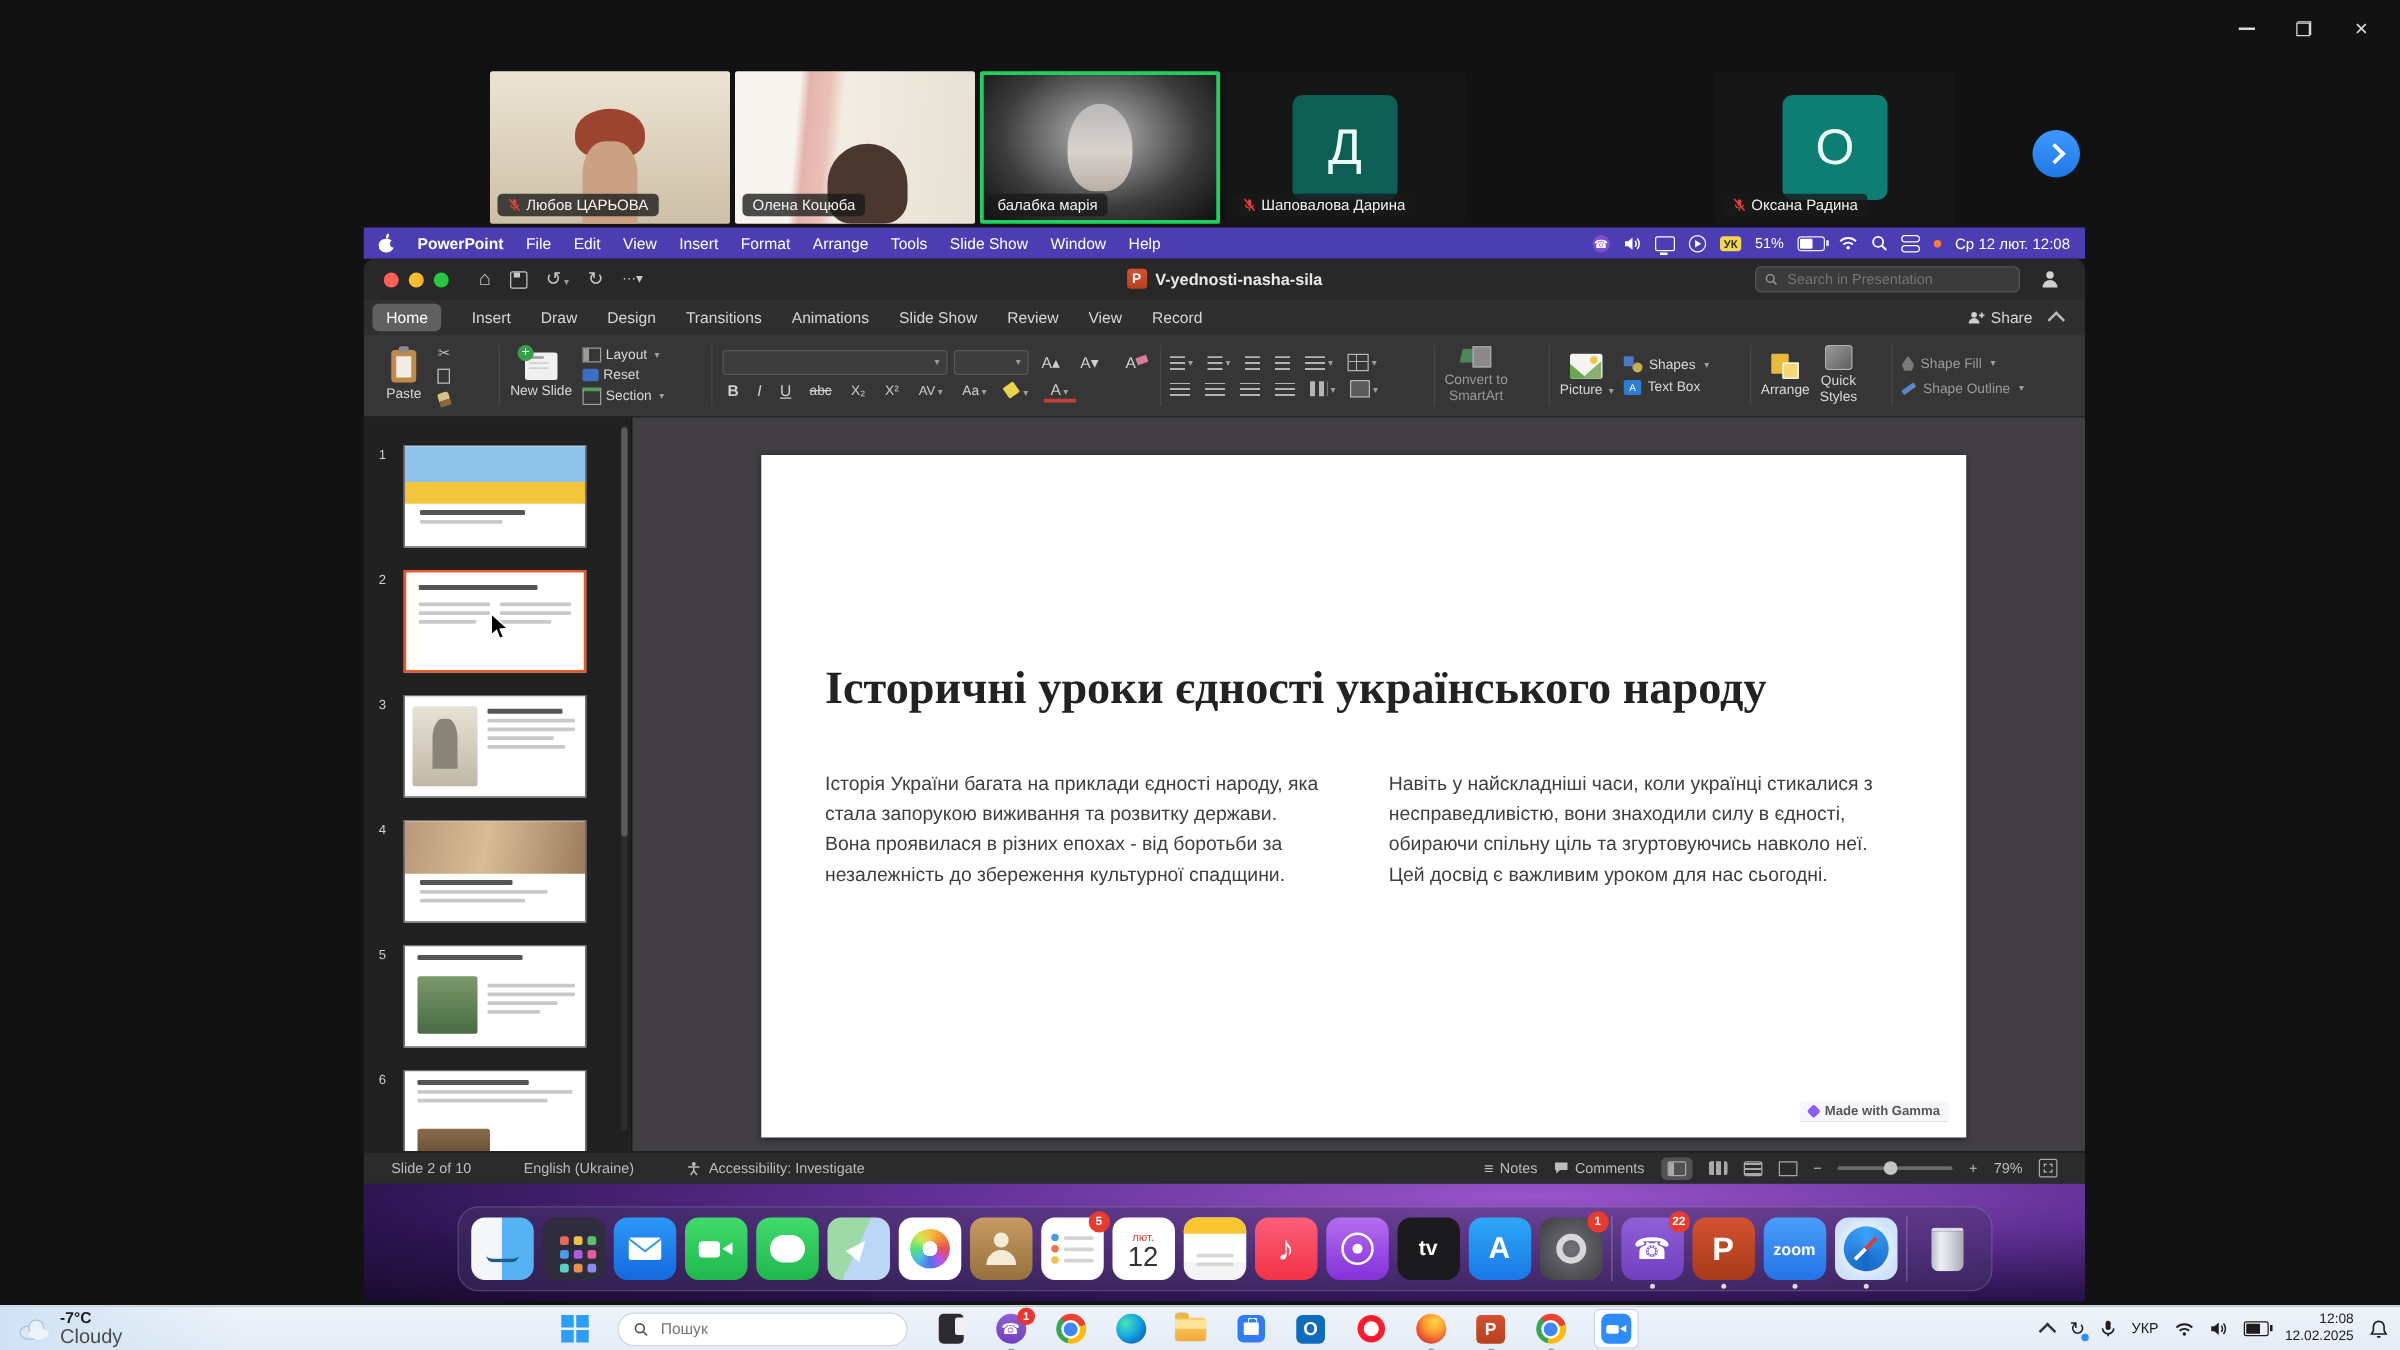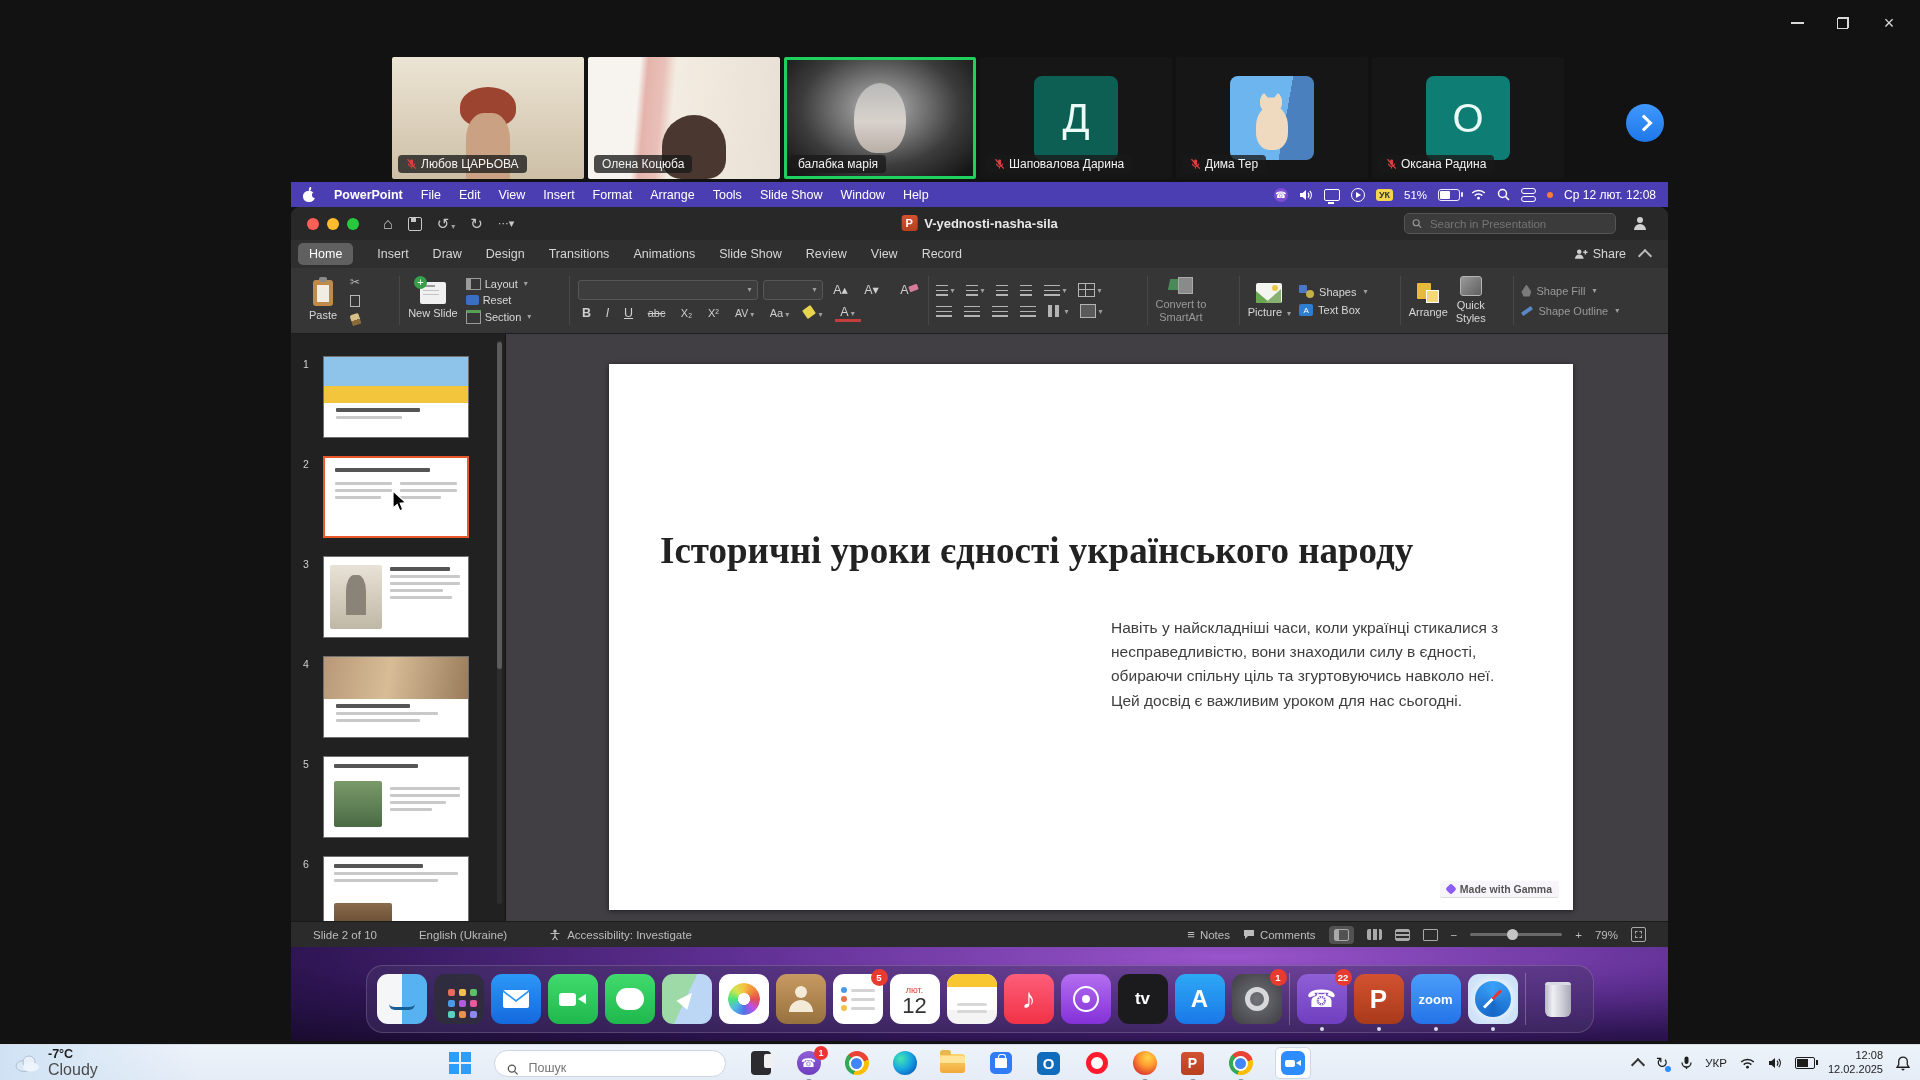--- a/index.html
+++ b/index.html
@@ -98,21 +98,21 @@
   
   .taskbar{position:absolute;left:0;top:1044px;width:1920px;height:36px;background:linear-gradient(#eef3fa,#e4ecf6);
            border-top:1px solid #d4dde8;}
   .weather{position:absolute;left:0;top:0;width:200px;height:100%;display:flex;align-items:center;gap:8px;padding-left:14px;
            background:linear-gradient(90deg,#cfe2f4,rgba(238,243,250,0));box-sizing:border-box;}
   .tb-center{position:absolute;left:446px;top:0;height:100%;display:flex;align-items:center;gap:21px;}
   .ti{position:relative;width:27px;height:27px;display:flex;align-items:center;justify-content:center;flex:none;}
   .ti .dot{position:absolute;left:50%;bottom:-5px;width:5px;height:3px;border-radius:2px;background:#8a97a6;transform:translateX(-50%);}
   .tbadge{position:absolute;top:-4px;right:-6px;min-width:14px;height:14px;border-radius:7px;background:#e33;color:#fff;
           font-size:9px;font-weight:bold;display:flex;align-items:center;justify-content:center;}
-  .searchpill{width:232px;height:27px;border-radius:14px;background:#fff;border:1px solid #ccd6e2;display:flex;align-items:flex-end;
+  .searchpill{width:232px;height:27px;border-radius:14px;background:#fff;border:1px solid #ccd6e2;display:flex;align-items:center;
               gap:8px;padding:0 12px;box-sizing:border-box;}
   .searchpill input{border:none;outline:none;font-size:12.5px;color:#555;width:100%;background:transparent;font-family:inherit;}
   .tray{position:absolute;right:10px;top:0;height:100%;display:flex;align-items:center;gap:13px;color:#1d1d1d;}
   .clockblk{text-align:right;font-size:11px;line-height:1.25;color:#1d1d1d;}
 
   .cursor{position:absolute;left:392px;top:490px;z-index:50;}
 </style>
 </head>
 <body>
 
@@ -167,35 +167,20 @@
       <svg width="11" height="12" viewBox="0 0 12 12">
           <rect x="4.5" y="1" width="3.2" height="6" rx="1.6" fill="#e14040"></rect>
           <path d="M2.6 5.6a3.5 3.5 0 0 0 6.9 0" stroke="#e14040" fill="none" stroke-width="1.1"></path>
           <line x1="6" y1="9" x2="6" y2="11" stroke="#e14040" stroke-width="1.1"></line>
           <line x1="1.6" y1="0.8" x2="10.6" y2="11" stroke="#e14040" stroke-width="1.3"></line>
         </svg>
       <span>Шаповалова Дарина</span>
     </div>
   </div>
 
-  <div class="tile" style="left:1176px;background:#161616">
-    <div class="avsq" style="background:linear-gradient(100deg,#6db5ee 64%,#4a80bd 64%)">
-      <div style="position:absolute;left:26px;top:30px;width:32px;height:44px;border-radius:46% 46% 40% 40%;background:#efd9bf"></div>
-      <div style="position:absolute;left:30px;top:16px;width:22px;height:20px;border-radius:40%;background:#efd9bf;clip-path:polygon(0 35%,15% 0,35% 28%,65% 28%,85% 0,100% 35%,100% 100%,0 100%)"></div>
-    </div>
-    <div class="namepill">
-      <svg width="11" height="12" viewBox="0 0 12 12">
-          <rect x="4.5" y="1" width="3.2" height="6" rx="1.6" fill="#e14040"></rect>
-          <path d="M2.6 5.6a3.5 3.5 0 0 0 6.9 0" stroke="#e14040" fill="none" stroke-width="1.1"></path>
-          <line x1="6" y1="9" x2="6" y2="11" stroke="#e14040" stroke-width="1.1"></line>
-          <line x1="1.6" y1="0.8" x2="10.6" y2="11" stroke="#e14040" stroke-width="1.3"></line>
-        </svg>
-      <span>Дима Тер</span>
-    </div>
-  </div>
 
   <div class="tile" style="left:1372px;background:#161616">
     <div class="avsq" style="background:#0e7d74">
         <span>О</span>
       </div>
     <div class="namepill">
       <svg width="11" height="12" viewBox="0 0 12 12">
           <rect x="4.5" y="1" width="3.2" height="6" rx="1.6" fill="#e14040"></rect>
           <path d="M2.6 5.6a3.5 3.5 0 0 0 6.9 0" stroke="#e14040" fill="none" stroke-width="1.1"></path>
           <line x1="6" y1="9" x2="6" y2="11" stroke="#e14040" stroke-width="1.1"></line>
@@ -584,20 +569,21 @@
           </div>
 
           <div class="vscroll">
               <div class="vthumb"></div>
             </div>
         </div>
 
         <div class="canvas">
           <div class="slide">
             <h1>Історичні уроки єдності українського народу</h1>
+            <div class="col" style="left:51px">Історія України багата на приклади єдності народу, яка стала запорукою виживання та розвитку держави. Вона проявилася в різних епохах - від боротьби за незалежність до збереження культурної спадщини.</div>
             <div class="col" style="left:502px;width:408px">Навіть у найскладніші часи, коли українці стикалися з несправедливістю, вони знаходили силу в єдності, обираючи спільну ціль та згуртовуючись навколо неї. Цей досвід є важливим уроком для нас сьогодні.</div>
             <div class="gamma">
               <span class="sparkle"></span>
               <span>Made with Gamma</span>
             </div>
           </div>
         </div>
       </div>
 
       <div class="statusbar">

